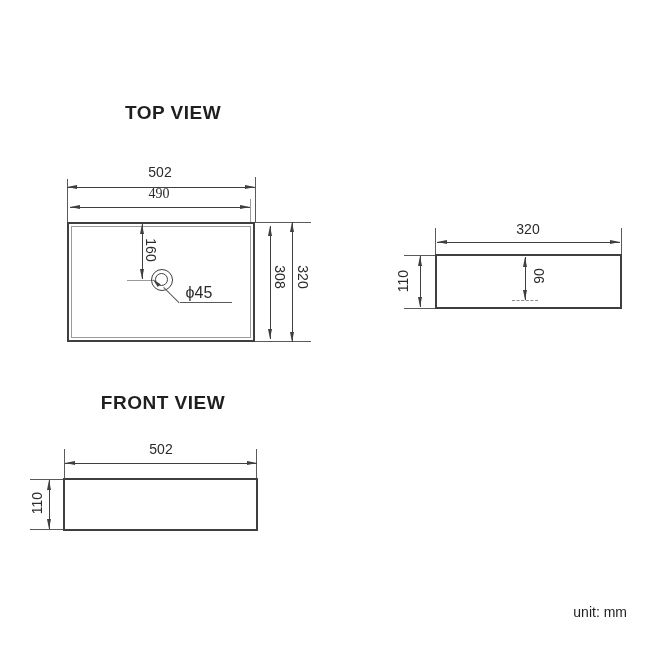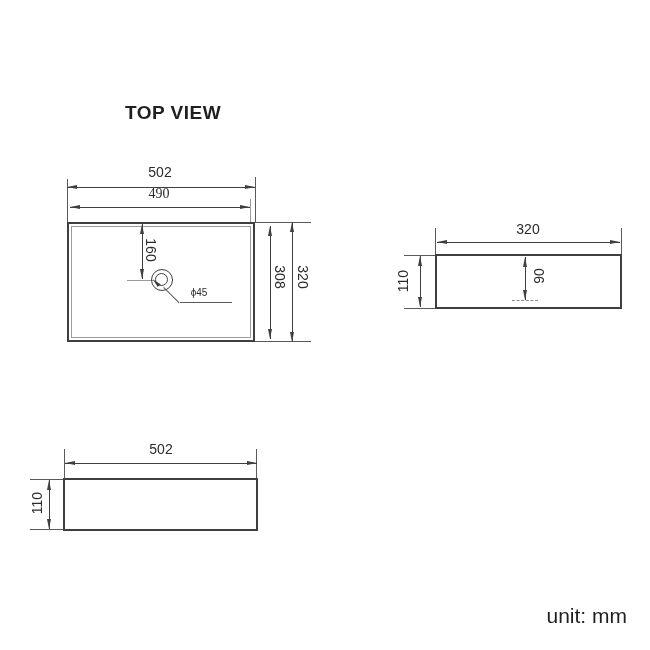--- a/index.html
+++ b/index.html
@@ -10,21 +10,21 @@
   
   .view-title{
     position:absolute;transform:translate(-50%,-50%);
     font-size:19px;font-weight:bold;letter-spacing:.5px;color:#1f1f1f;white-space:nowrap;
   }
   
   .dimtext{
     position:absolute;transform:translate(-50%,-50%);
     font-size:14px;color:#2b2b2b;white-space:nowrap;line-height:1;
   }
-  .dimtext.small{font-size:10px;}
+  .dimtext.small{font-size:16px;}
   .vt-cw{transform:translate(-50%,-50%) rotate(90deg);}
   .vt-ccw{transform:translate(-50%,-50%) rotate(-90deg);}
   .lng{position:absolute;background:#9b9b9b;}
   .ext{position:absolute;background:#5a5a5a;}
   
   .rect{position:absolute;border:2px solid #3f3f3f;box-sizing:border-box;background:transparent;}
   .rect-rim{position:absolute;border:1px solid #9b9b9b;box-sizing:border-box;}
   
   .dh{position:absolute;height:0;border-top:1px solid #3f3f3f;}
   .dh::before{content:"";position:absolute;left:0;top:-3px;width:0;height:0;
@@ -38,21 +38,21 @@
   .dv::after{content:"";position:absolute;bottom:0;left:-3px;width:0;height:0;
     border-left:2.5px solid transparent;border-right:2.5px solid transparent;border-top:10px solid #3f3f3f;}
   
   .circle{position:absolute;border:1.5px solid #3f3f3f;border-radius:50%;box-sizing:border-box;}
   
   .leader-arrow{position:absolute;width:0;height:0;
     border-left:2.5px solid transparent;border-right:2.5px solid transparent;
     border-bottom:9px solid #3f3f3f;transform:rotate(-45deg);}
   .diag{position:absolute;height:1px;background:#5a5a5a;transform-origin:0 0;transform:rotate(45deg);}
   .dash{position:absolute;border-top:1px dashed #8a8a8a;height:0;}
-  .unit-note{position:absolute;font-size:21px;color:#1f1f1f;white-space:nowrap;}
+  .unit-note{position:absolute;font-size:14px;color:#1f1f1f;white-space:nowrap;}
 </style>
 </head>
 <body>
 
 <div id="canvas">
 
   <div class="view-title" style="left:173px;top:113px;">TOP VIEW</div>
 
   <div class="rect" style="left:67px;top:222px;width:188px;height:120px;"></div>
   <div class="rect-rim" style="left:71px;top:226px;width:180px;height:112px;"></div>
@@ -100,20 +100,21 @@
   <div class="ext" style="left:404px;top:255px;width:31px;height:1px;"></div>
   <div class="ext" style="left:404px;top:308px;width:31px;height:1px;"></div>
 
   <div class="dv" style="left:420px;top:256px;height:51px;"></div>
   <div class="dimtext vt-ccw" style="left:403px;top:281px;">110</div>
 
   <div class="dv" style="left:525px;top:257px;height:43px;"></div>
   <div class="dash" style="left:512px;top:300px;width:26px;"></div>
   <div class="dimtext vt-ccw" style="left:539px;top:276px;">90</div>
 
+  <div class="view-title" style="left:163px;top:403px;">FRONT VIEW</div>
 
   <div class="rect" style="left:63px;top:478px;width:195px;height:53px;"></div>
 
   <div class="ext" style="left:64px;top:449px;width:1px;height:29px;"></div>
   <div class="ext" style="left:256px;top:449px;width:1px;height:29px;"></div>
 
   <div class="dh" style="left:65px;top:463px;width:192px;"></div>
   <div class="dimtext" style="left:161px;top:449px;">502</div>
 
   <div class="ext" style="left:30px;top:479px;width:33px;height:1px;"></div>

